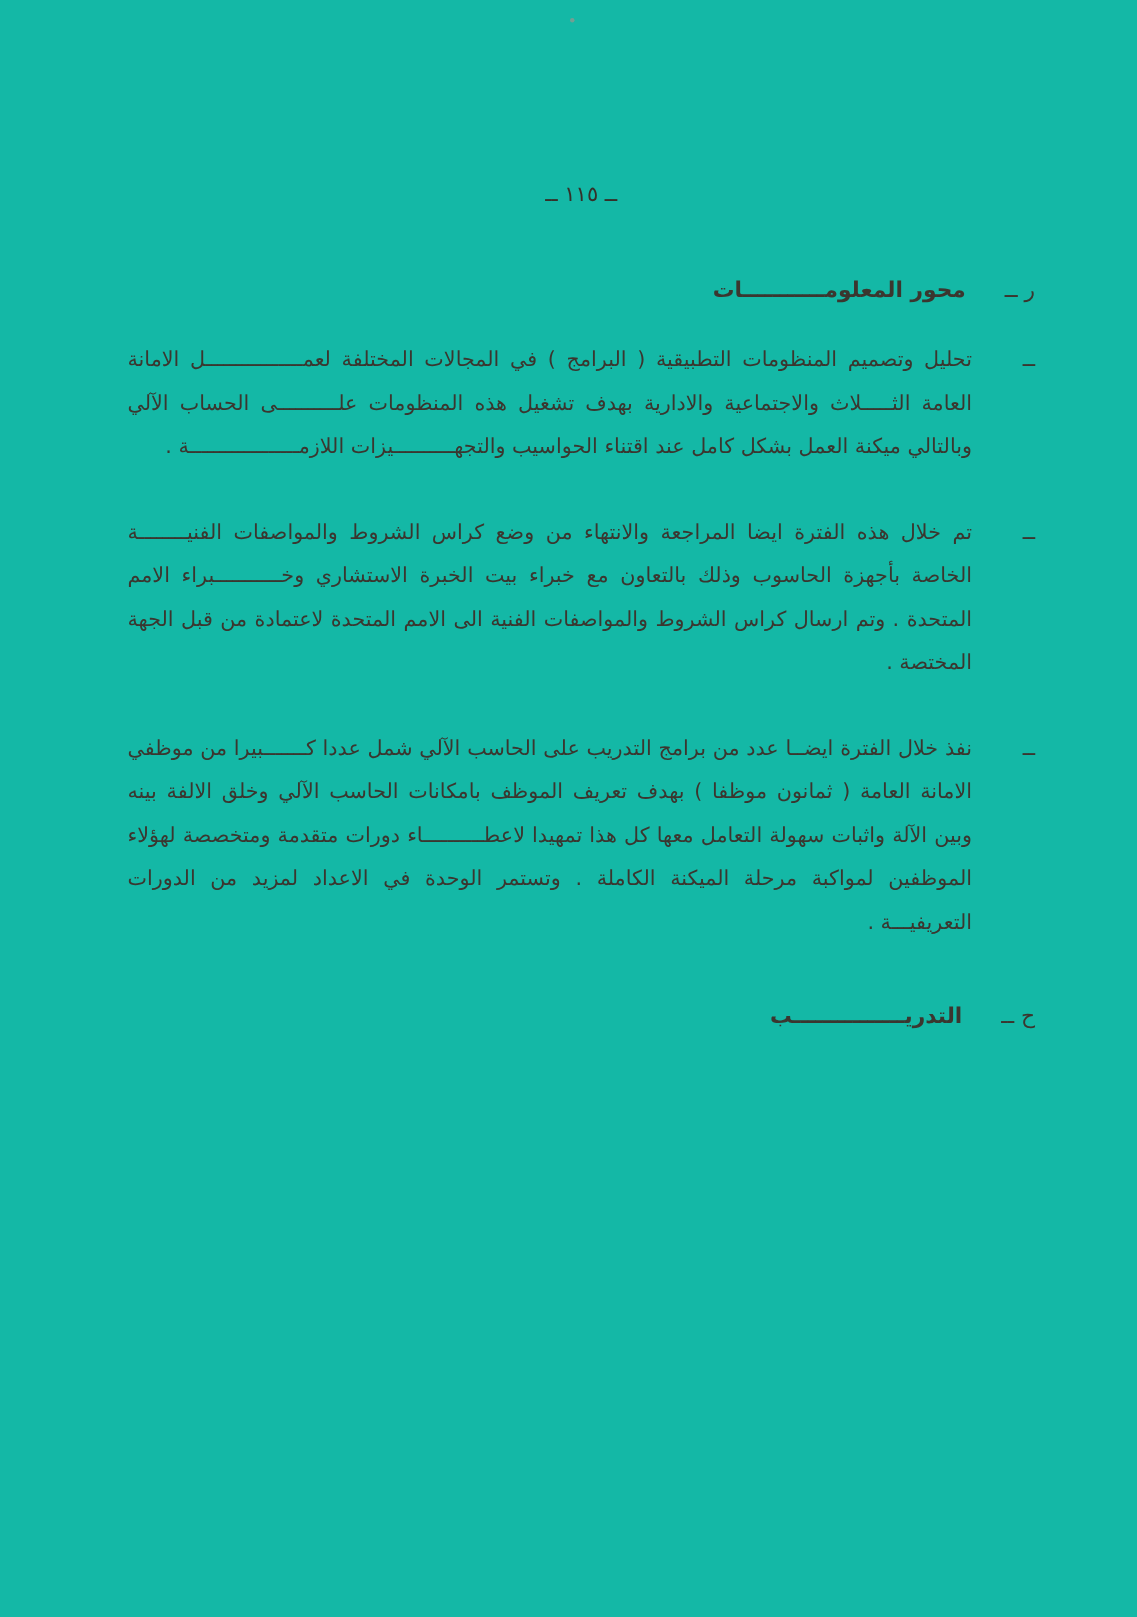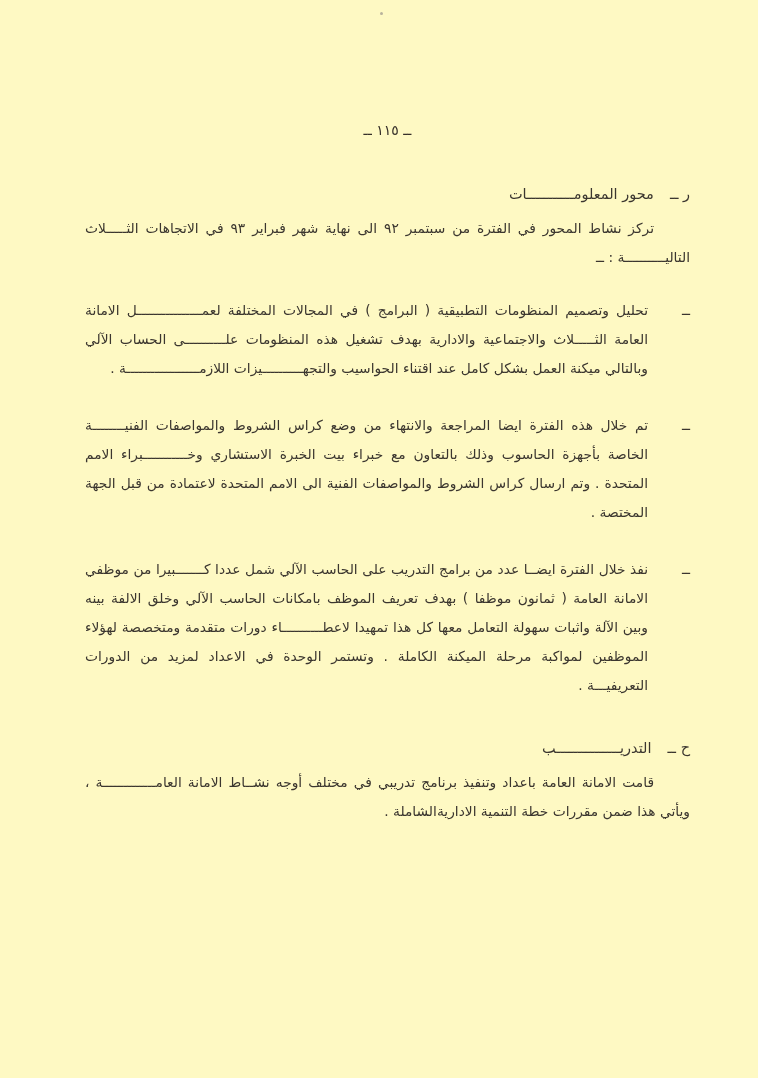--- a/index.html
+++ b/index.html
@@ -5,21 +5,21 @@
   html, body {
     margin: 0;
     padding: 0;
     background: #ffffff;
   }
   .page {
     position: relative;
     width: 758px;
     height: 1078px;
     margin: 0 auto;
-    background: #fef9c3;
+    background: #14b8a6;
     box-sizing: border-box;
     padding: 0 68px 0 85px;
     direction: rtl;
     font-family: "DejaVu Sans", sans-serif;
     color: #3b362f;
     overflow: hidden;
   }
   .speck {
     position: absolute;
     top: 12px;
@@ -40,23 +40,25 @@
   .heading-row {
     display: flex;
     align-items: baseline;
     gap: 16px;
     font-size: 14.5px;
     margin-top: 48px;
   }
   .heading-row .marker {
     white-space: nowrap;
     flex: 0 0 auto;
+    margin-left: 10px;
   }
   .heading-row .heading {
     white-space: nowrap;
+    font-weight: bold;
   }
   .para {
     font-size: 13.8px;
     line-height: 2.1;
     text-align: justify;
     margin: 0;
   }
   .intro {
     margin-top: 12px;
     text-indent: 36px;
@@ -102,21 +104,20 @@
   <div class="speck"></div>
 
   <div class="page-number">ــ  ١١٥  ــ</div>
 
   <div class="section section-information">
     <div class="heading-row">
       <span class="marker">ر  ــ</span>
       <span class="heading">محور المعلومـــــــــــات</span>
     </div>
 
-    <p class="para intro">تركز نشاط المحور في الفترة من سبتمبر ٩٢ الى نهاية شهر فبراير ٩٣ في الاتجاهات الثـــــلاث التاليــــــــــة : ــ</p>
 
     <div class="bullets">
 
       <div class="bullet">
         <span class="bullet-marker">ــ</span>
         <p class="bullet-text">تحليل وتصميم المنظومات التطبيقية ( البرامج )  في المجالات المختلفة لعمــــــــــــــــل الامانة العامة الثـــــلاث والاجتماعية والادارية بهدف تشغيل هذه المنظومات علــــــــــى الحساب الآلي وبالتالي ميكنة العمل بشكل كامل عند اقتناء الحواسيب والتجهــــــــــيزات اللازمــــــــــــــــــة .</p>
       </div>
 
       <div class="bullet">
         <span class="bullet-marker">ــ</span>
@@ -130,16 +131,15 @@
 
     </div>
   </div>
 
   <div class="section section-training">
     <div class="heading-row">
       <span class="marker">ح  ــ</span>
       <span class="heading">التدريـــــــــــــــب</span>
     </div>
 
-    <p class="para p-first">قامت الامانة العامة باعداد وتنفيذ برنامج تدريبي في مختلف أوجه نشــاط الامانة العامـــــــــــــة ، ويأتي هذا ضمن مقررات خطة التنمية الاداريةالشاملة .</p>
   </div>
 
 </div>
 
 </body></html>

